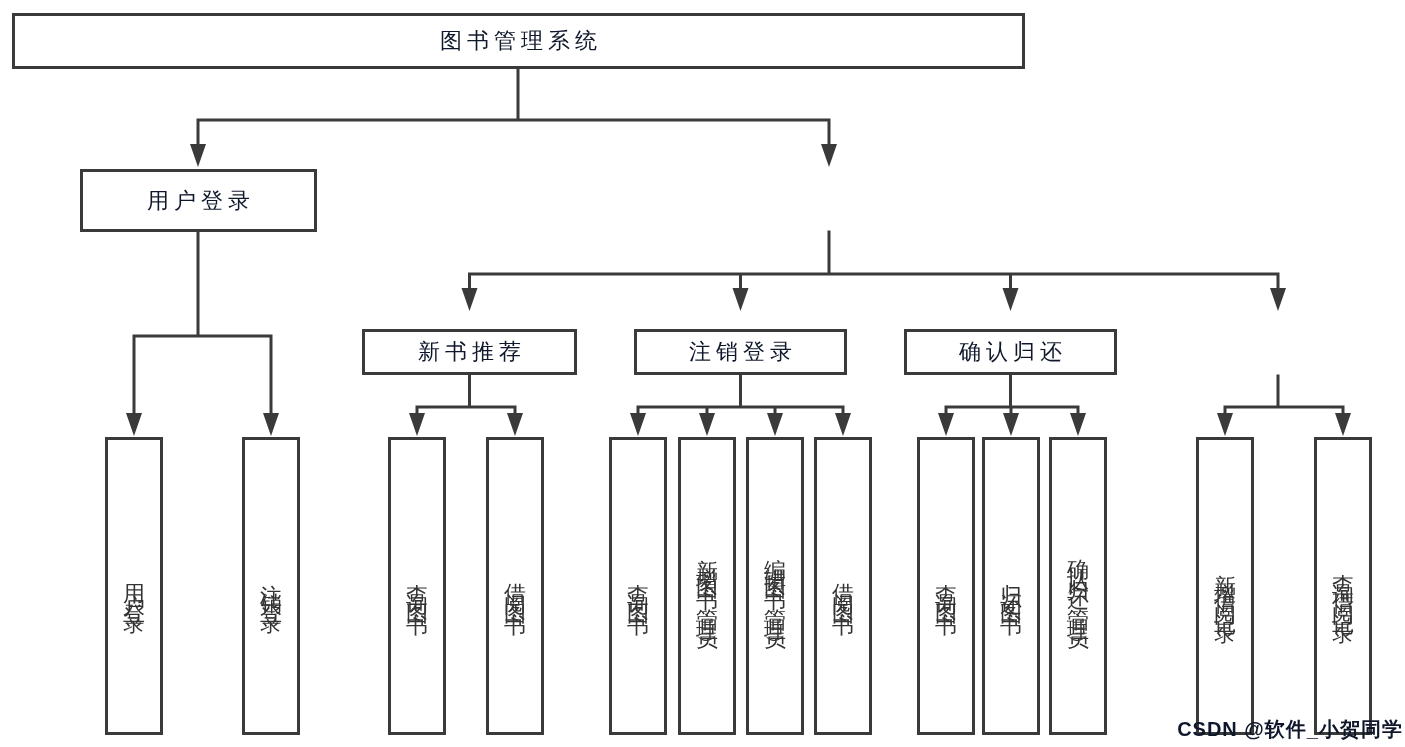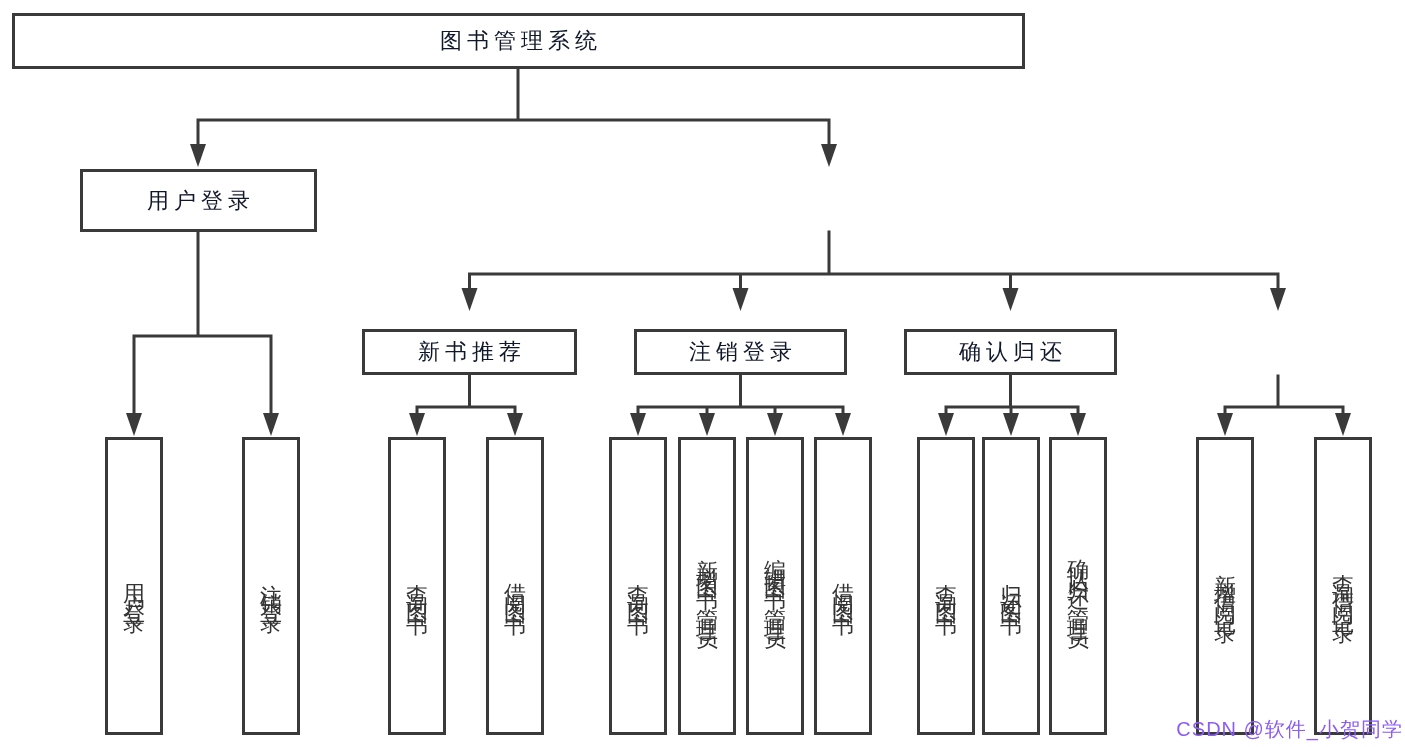--- a/index.html
+++ b/index.html
@@ -46,23 +46,24 @@
   }
   .leaf { top: 437px; width: 58px; height: 298px; }
   .lvl2 { top: 169px; height: 63px; }
   .lvl3 { top: 313px; height: 46px; margin-top: 16px; }
   .watermark {
     position: absolute;
     right: 2px;
     top: 716px;
     font-size: 20px;
     letter-spacing: 1px;
-    color: #8b5cf6;
+    color: #0f172a;
     white-space: nowrap;
     z-index: 5;
+    font-weight: bold;
   }
 </style>
 </head>
 <body>
 
 <div class="stage">
 
   <svg class="connectors" viewBox="0 0 1405 747" xmlns="http://www.w3.org/2000/svg">
     <defs>
       <polygon id="arrowhead" points="-8,-23 8,-23 0,0" fill="#3a3a3a"></polygon>

